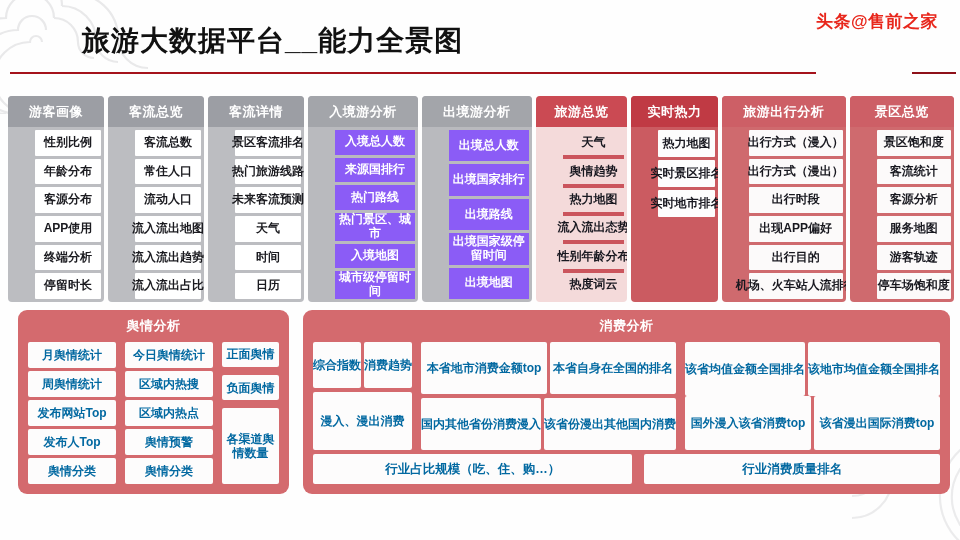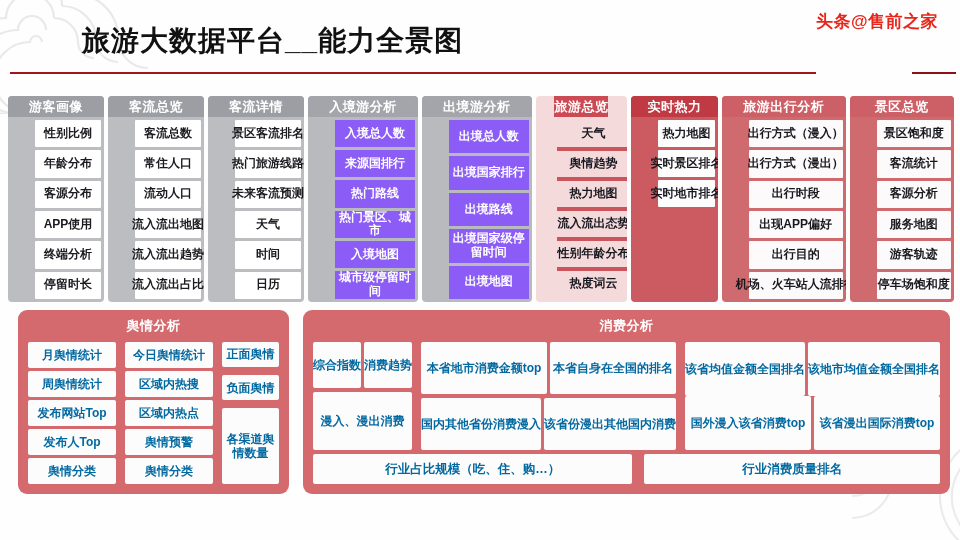--- a/index.html
+++ b/index.html
@@ -34,21 +34,21 @@
   }
   .rule-stub {
     position: absolute; left: 912px; top: 72px; width: 44px; height: 2px;
     background: #8e1019;
   }
 
   
   .columns { position: absolute; left: 8px; top: 96px; width: 946px; height: 206px; display: flex; gap: 4px; }
   .col { display: flex; flex-direction: column; border-radius: 4px; overflow: hidden; }
   .col-hd {
-    height: 21px; display: flex; align-items: center; justify-content: center;
+    height: 31px; display: flex; align-items: center; justify-content: center;
     font-size: 13px; font-weight: bold; color: #fff; white-space: nowrap;
     letter-spacing: .5px;
   }
   .col-body { flex: 1; display: flex; flex-direction: column; padding: 3px; gap: 3px; }
   .cell {
     flex: 1; display: flex; align-items: center; justify-content: center; text-align: center;
     font-size: 12px; font-weight: bold; line-height: 1.15; white-space: nowrap; margin-left: 24px;
   }
 
   
@@ -205,21 +205,21 @@
       <div class="col theme-blue" style="flex: 1.18 1 0%;">
         <div class="col-hd">出境游分析</div>
         <div class="col-body">
           <div class="cell">出境总人数</div>
           <div class="cell">出境国家排行</div>
           <div class="cell">出境路线</div>
           <div class="cell">出境国家级停留时间</div>
           <div class="cell">出境地图</div>
         </div>
       </div>
-      <div class="col theme-pinkbar" style="flex: 0.98 1 0%; align-items: center;">
+      <div class="col theme-pinkbar" style="flex: 0.98 1 0%;">
         <div class="col-hd">旅游总览</div>
         <div class="col-body">
           <div class="cell">天气</div>
           <div class="cell">舆情趋势</div>
           <div class="cell">热力地图</div>
           <div class="cell">流入流出态势</div>
           <div class="cell">性别年龄分布</div>
           <div class="cell">热度词云</div>
         </div>
       </div>

